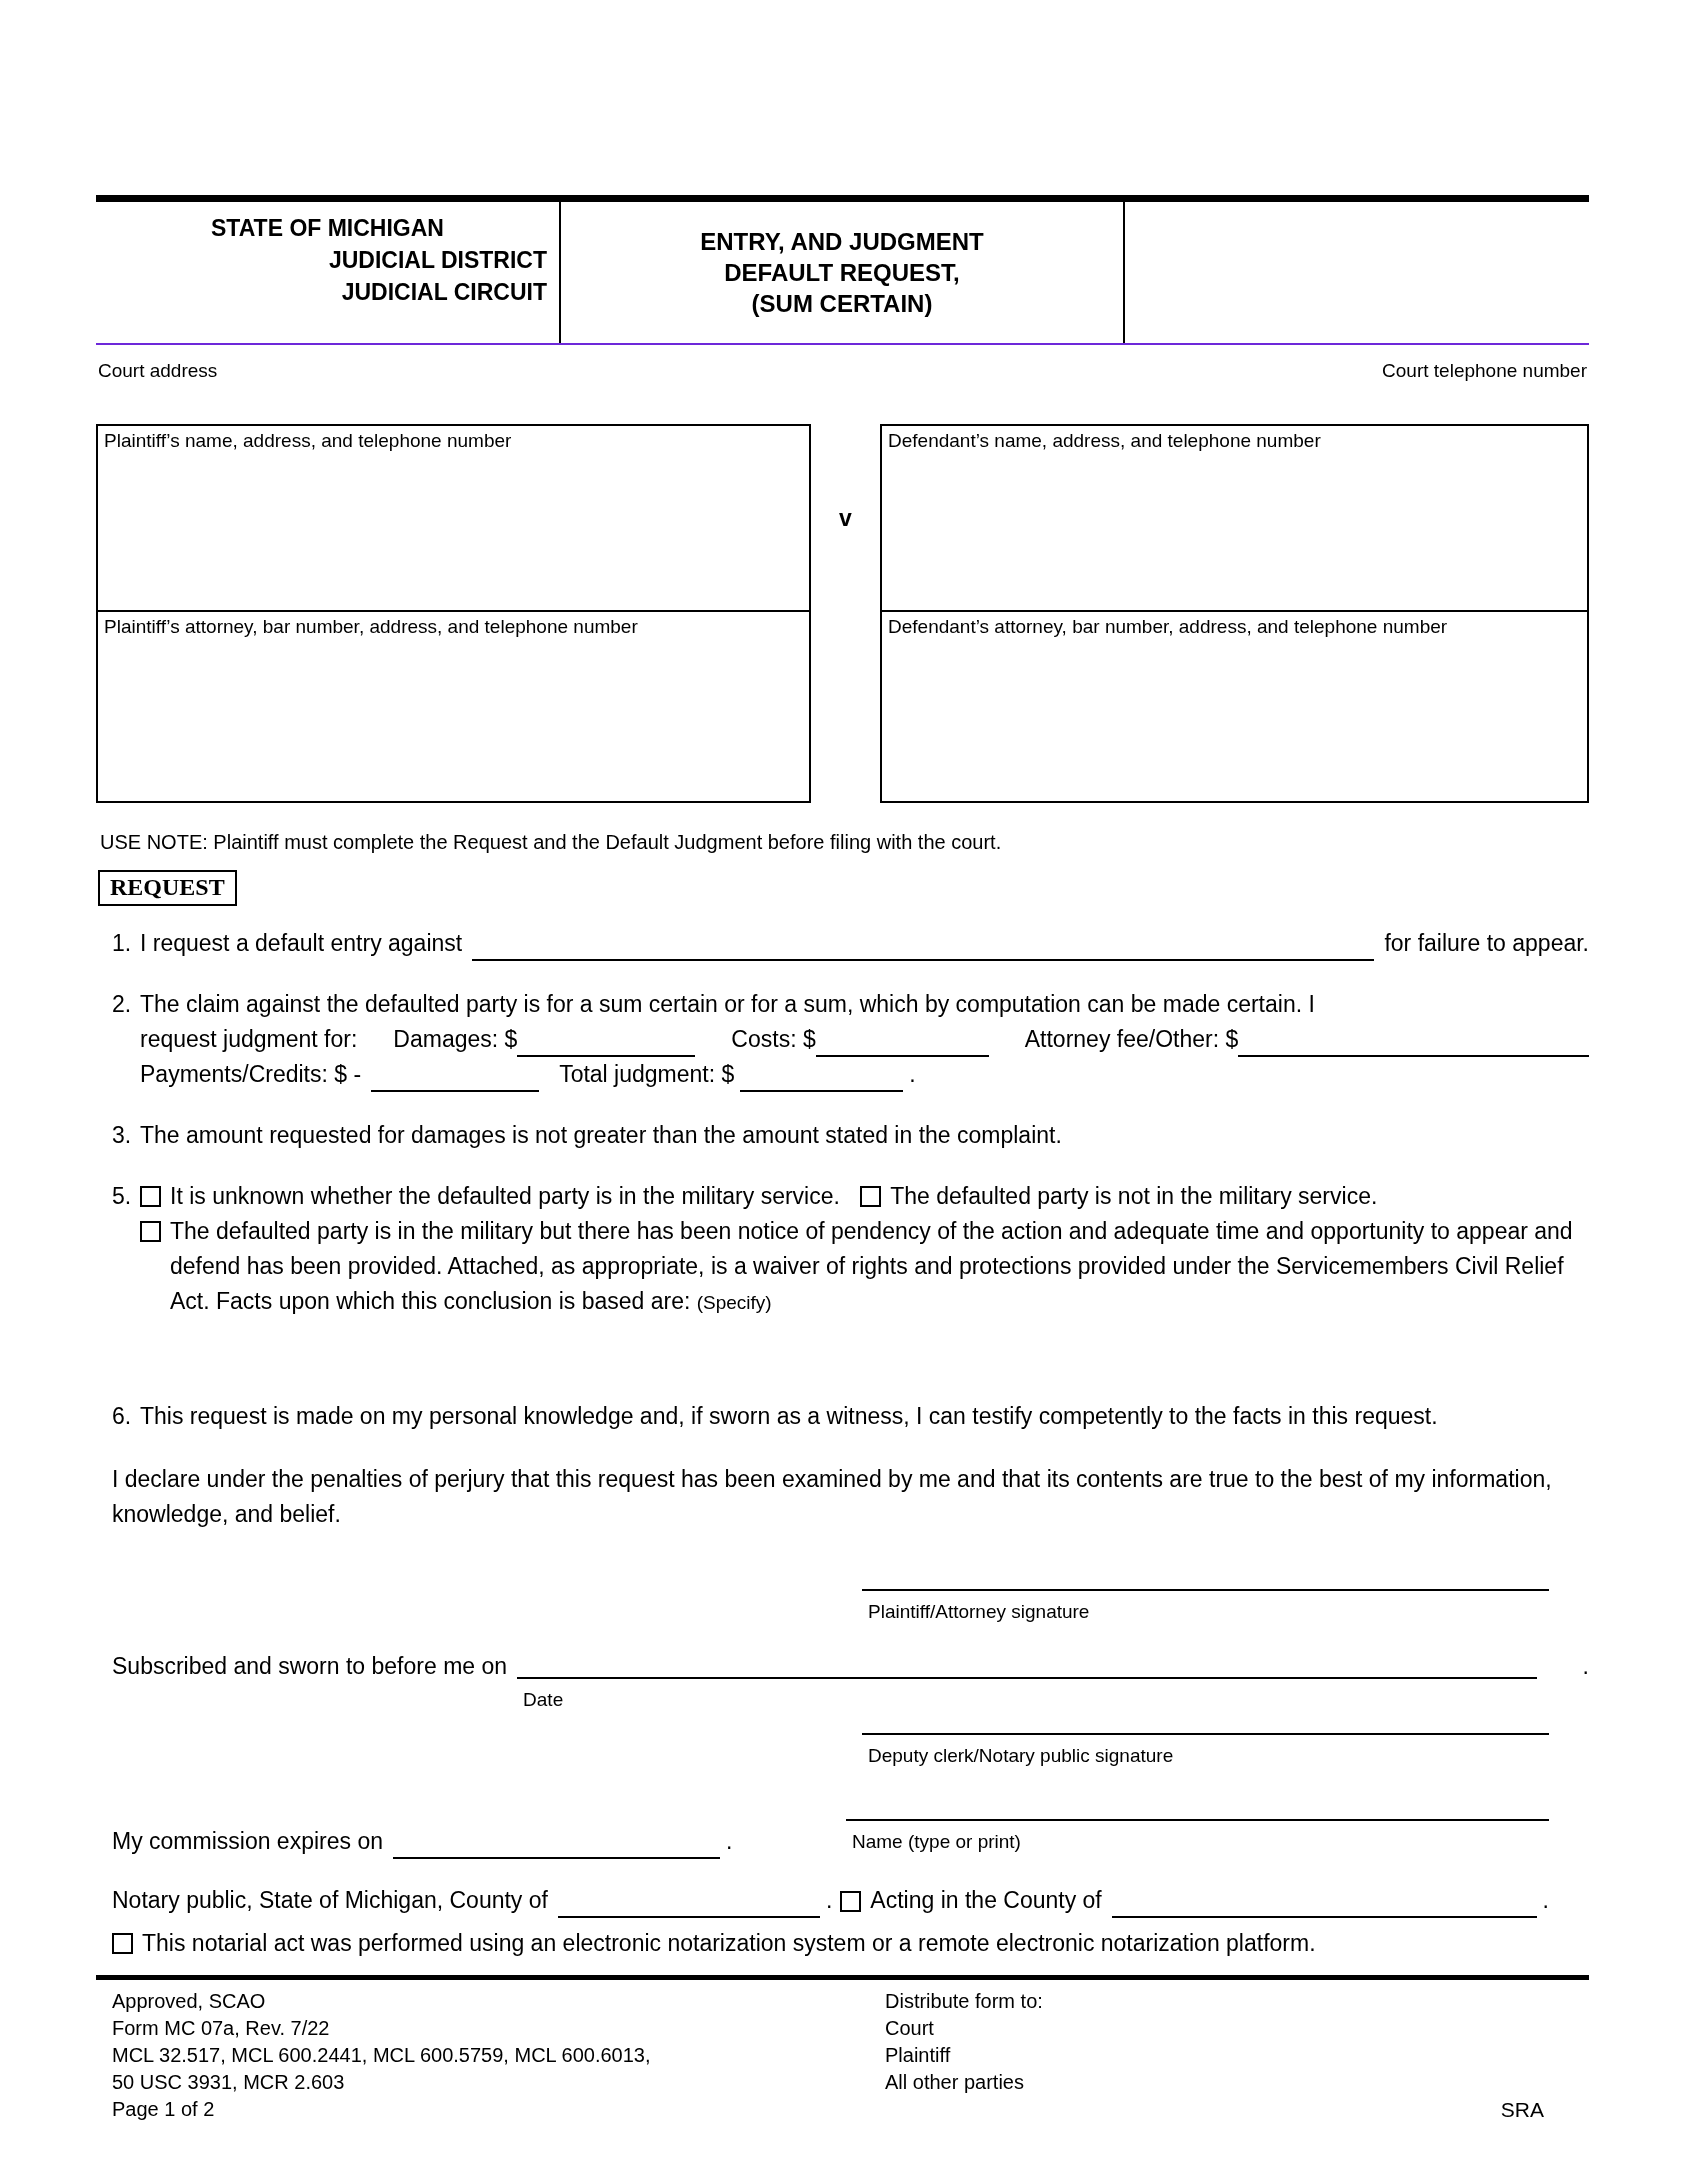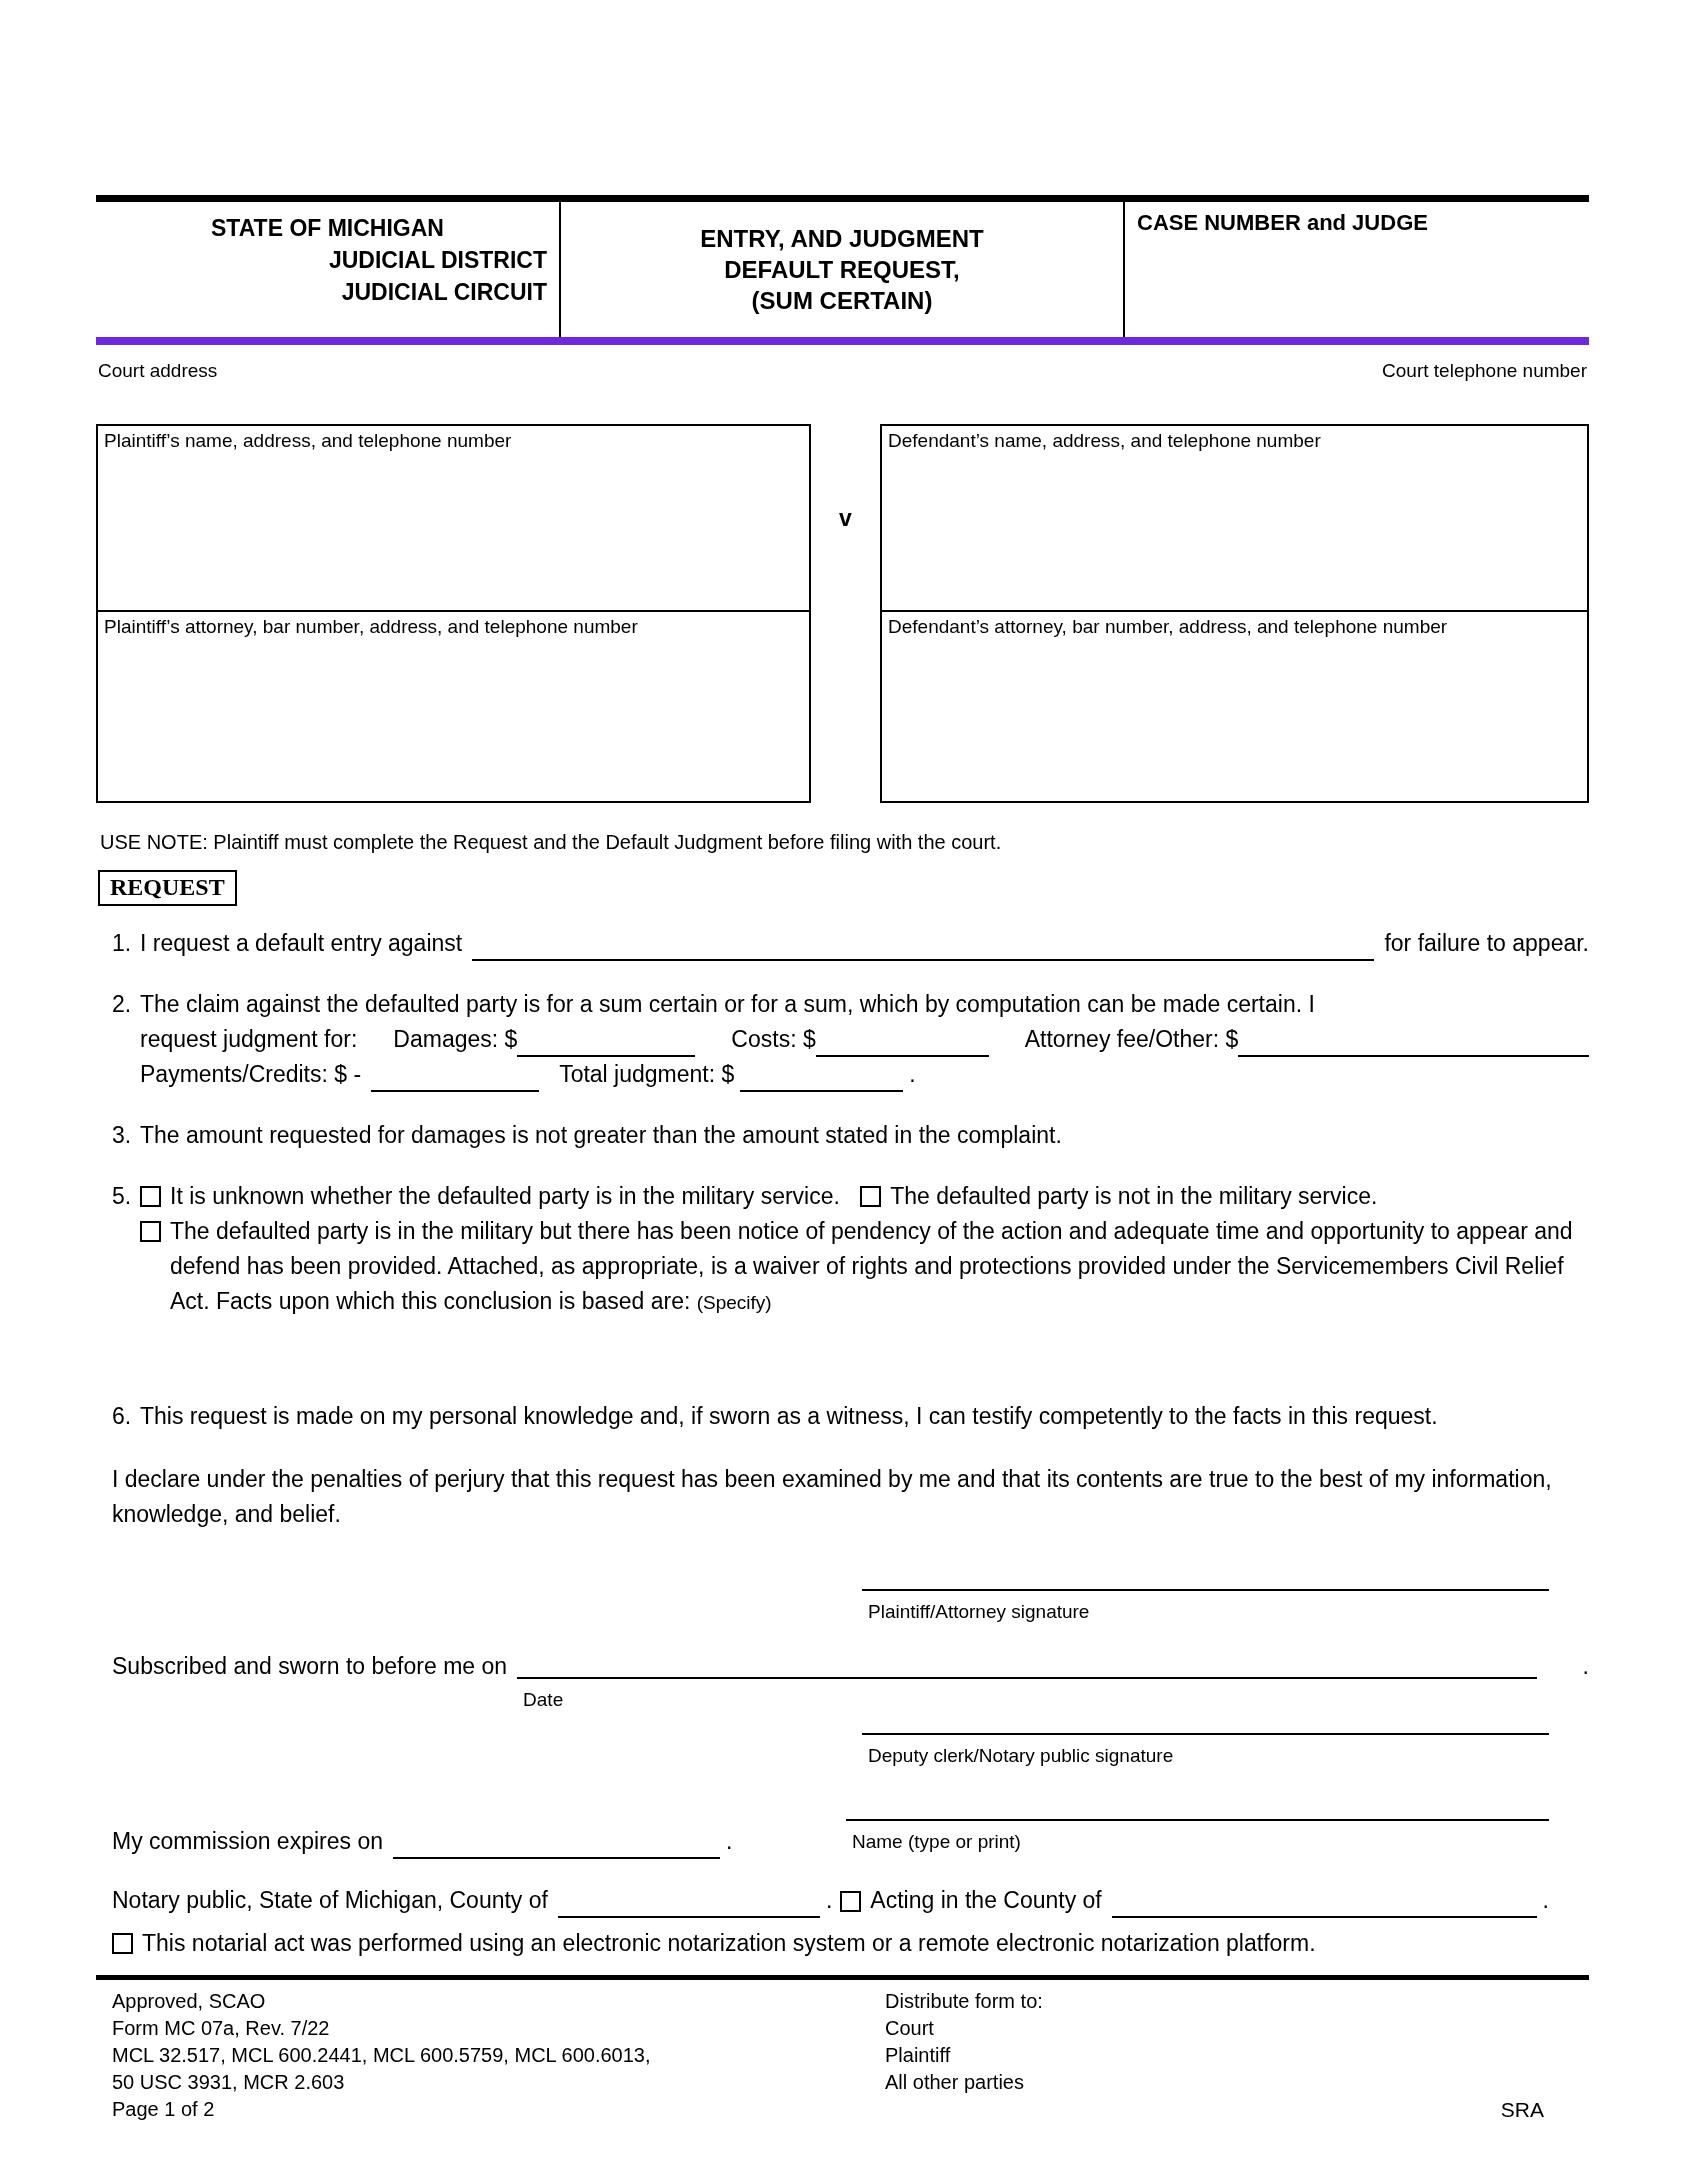--- a/index.html
+++ b/index.html
@@ -5,21 +5,21 @@
   html,body { margin:0; padding:0; background:#fff; }
   .page {
     position:relative; width:1683px; height:2178px; background:#fff;
     font-family:"Liberation Sans", sans-serif; color:#000;
   }
   .sheet { position:absolute; left:96px; top:195px; width:1493px; }
 
   
   .header-table {
     display:flex; height:150px; box-sizing:border-box;
-    border-top:7px solid #000; border-bottom:8px solid #6d28d9;
+    border-top:7px solid #000; border-bottom:2px solid #6d28d9;
   }
   .h-left { width:463px; box-sizing:border-box; padding:10px 6px 0 6px; font-weight:bold; font-size:23px; line-height:32px; }
   .h-left .l1 { text-align:center; }
   .h-left .l2, .h-left .l3 { text-align:right; padding-right:6px; }
   .h-mid {
     width:566px; box-sizing:border-box; border-left:2px solid #000; border-right:2px solid #000;
     display:flex; flex-direction:column; justify-content:center; text-align:center;
     font-weight:bold; font-size:24px; line-height:31px;
   }
   .h-right { flex:1; padding:8px 10px 0 12px; font-weight:bold; font-size:22px; }
@@ -98,23 +98,20 @@
       <div class="h-left">
         <div class="l1">STATE OF MICHIGAN</div>
         <div class="l2">JUDICIAL DISTRICT</div>
         <div class="l3">JUDICIAL CIRCUIT</div>
       </div>
       <div class="h-mid">
         <div>ENTRY, AND JUDGMENT</div>
         <div>DEFAULT REQUEST,</div>
         <div>(SUM CERTAIN)</div>
       </div>
-      <div class="h-right">
-        <div>CASE NUMBER and JUDGE</div>
-      </div>
     </div>
 
     
     <div class="court-row">
       <span>Court address</span>
       <span>Court telephone number</span>
     </div>
 
     
     <div class="party-grid">

